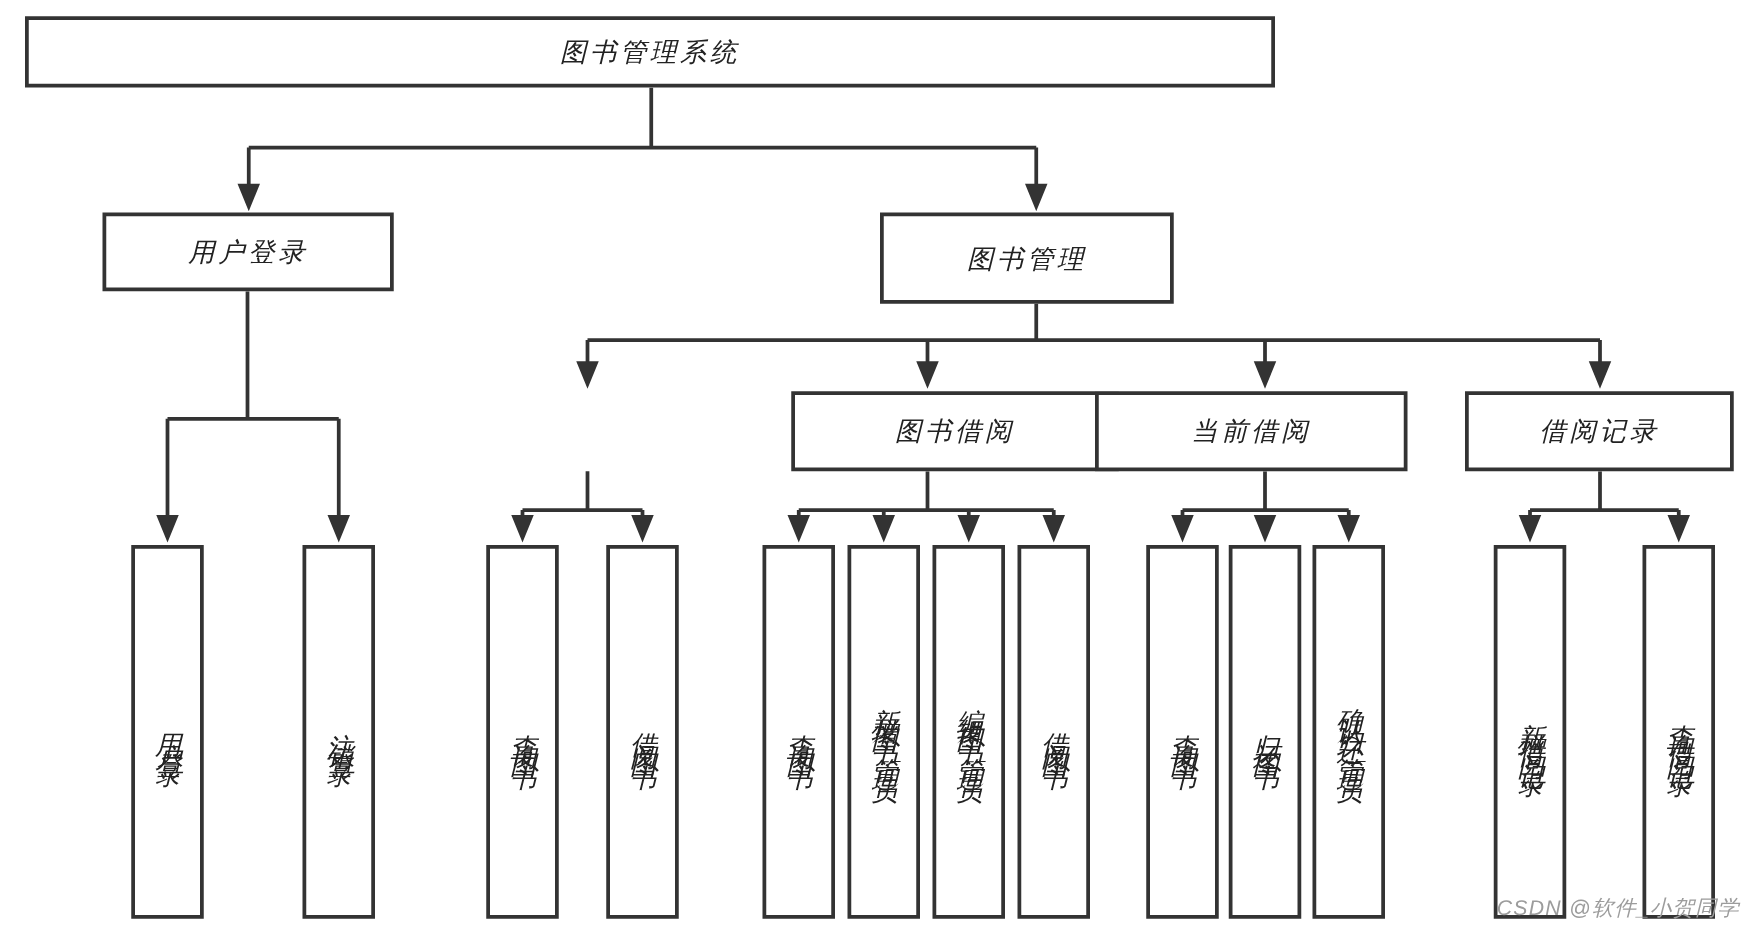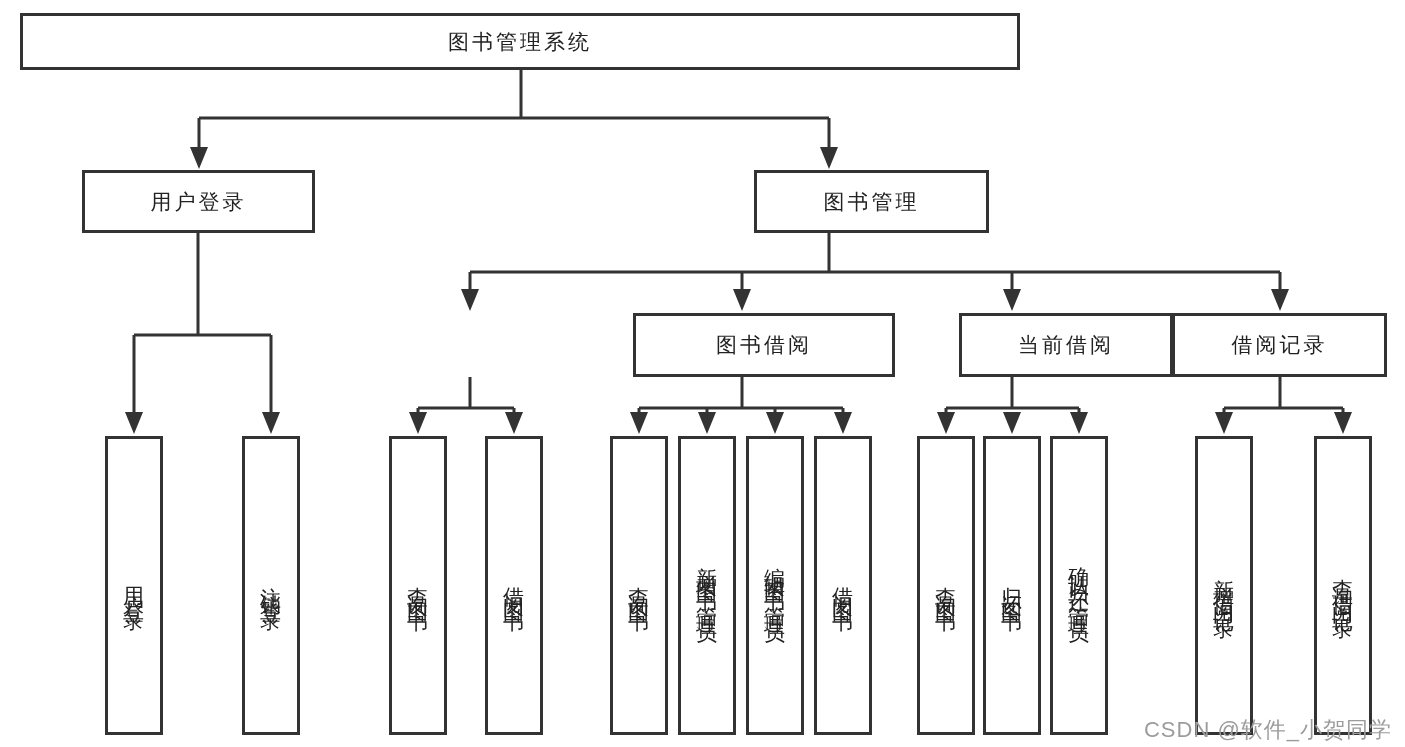--- a/index.html
+++ b/index.html
@@ -7,20 +7,21 @@
     --text:#222222;
     --wm:#9c9c9c;
   }
   html,body{margin:0;padding:0;background:#ffffff;}
   .stage{
     position:relative;
     width:1405px;height:747px;
     background:#ffffff;
     overflow:hidden;
     font-family:"Liberation Sans", sans-serif;
+    font-style:italic;
   }
   .wires{position:absolute;left:0;top:0;width:1405px;height:747px;}
   .node{
     position:absolute;
     box-sizing:border-box;
     background:#ffffff;
     border:3px solid var(--line);
     display:flex;align-items:center;justify-content:center;
     color:var(--text);
     font-size:21px;
@@ -28,21 +29,21 @@
   }
   .node .lbl{letter-spacing:3px;white-space:nowrap;}
   .node.vert .lbl{
     writing-mode:vertical-rl;
     letter-spacing:8px;
     line-height:1;
   }
   .watermark{
     position:absolute;
     top:715px;right:13px;
-    font-size:22px;
+    font-size:17px;
     color:var(--wm);
     letter-spacing:1px;
     z-index:3;
     white-space:nowrap;
   }
 </style>
 </head>
 <body>
 
 <div class="stage">
@@ -69,28 +70,28 @@
       M1215 412 L1233 412 L1224 434 Z  M1334 412 L1352 412 L1343 434 Z"></path>
   </svg>
 
   <div class="node" style="left:20px;top:13px;width:1000px;height:57px">
     <span class="lbl">图书管理系统</span>
   </div>
 
   <div class="node" style="left:82px;top:170px;width:233px;height:63px">
     <span class="lbl">用户登录</span>
   </div>
-  <div class="node" style="left:754px;top:170px;width:235px;height:63px">
+  <div class="node" style="left:704px;top:170px;width:235px;height:73px">
     <span class="lbl">图书管理</span>
   </div>
 
   <div class="node" style="left:633px;top:313px;width:262px;height:64px">
     <span class="lbl">图书借阅</span>
   </div>
-  <div class="node" style="left:959px;top:313px;width:214px;height:64px">
+  <div class="node" style="left:876px;top:313px;width:250px;height:64px">
     <span class="lbl">当前借阅</span>
   </div>
   <div class="node" style="left:1172px;top:313px;width:215px;height:64px">
     <span class="lbl">借阅记录</span>
   </div>
 
   <div class="node vert" style="left:105px;top:436px;width:58px;height:299px">
     <span class="lbl">用户登录</span>
   </div>
   <div class="node vert" style="left:242px;top:436px;width:58px;height:299px">

